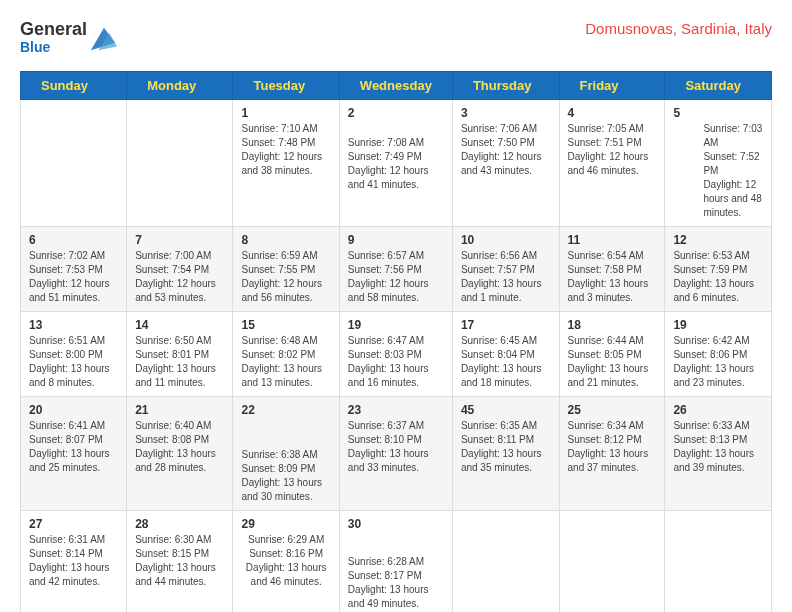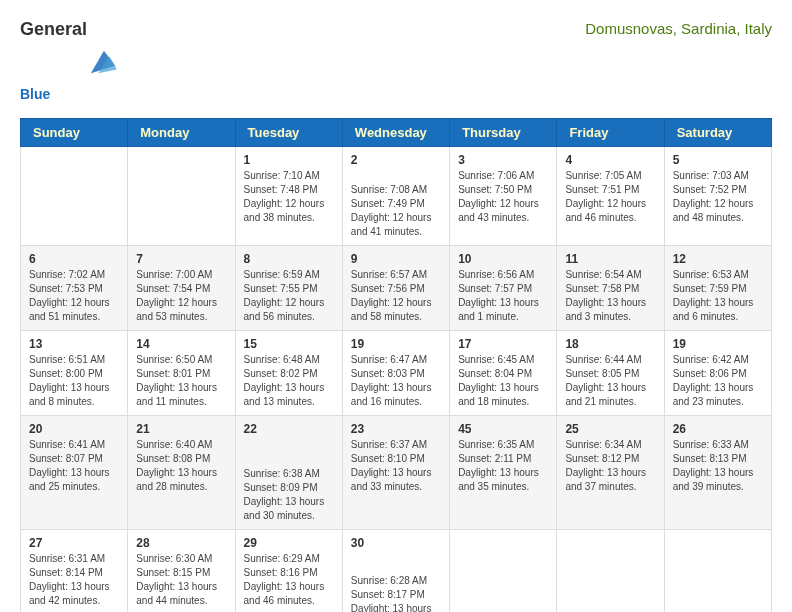--- a/index.html
+++ b/index.html
@@ -17,21 +17,20 @@
       margin-bottom: 16px;
     }
     .logo {
       display: flex;
       align-items: center;
     }
     .logo-text {
       display: flex;
       flex-direction: column;
       line-height: 1.1;
-      gap: 47px;
     }
     .logo-general {
       font-size: 18px;
       font-weight: bold;
       color: #333;
     }
     .logo-blue {
       font-size: 14px;
       font-weight: bold;
       color: #1a6fbd;
@@ -44,33 +43,33 @@
     .title-block {
       text-align: right;
     }
     .month-title {
       font-size: 32px;
       font-weight: bold;
       color: #333;
     }
     .location-title {
       font-size: 15px;
-      color: #4d7c0f;
+      color: #ef4444;
     }
     .calendar {
       width: 100%;
       border-collapse: collapse;
       border: 1px solid #ccc;
     }
     .calendar th {
       background-color: #1a6fbd;
-      color: #fef9c3;
+      color: #fde047;
       font-size: 13px;
       font-weight: bold;
-      padding: 6px 12px;
+      padding: 6px 20px;
       text-align: left;
       border: 1px solid #1560a8;
     }
     .calendar td {
       vertical-align: top;
       padding: 6px 8px;
       border: 1px solid #ddd;
       font-size: 10.5px;
       color: #333;
       width: 107px;
@@ -149,21 +148,21 @@
 Daylight: 12 hours and 43 minutes.</div>
         </td>
         <td>
           <span class="day-number">4</span>
           <div class="day-info" style="white-space: pre-line;">Sunrise: 7:05 AM
 Sunset: 7:51 PM
 Daylight: 12 hours and 46 minutes.</div>
         </td>
         <td>
           <span class="day-number">5</span>
-          <div class="day-info" style="white-space: pre-line;">Sunrise: 7:03 AM
+          <div class="day-info" style="white-space: pre-line; margin-left: 30px;">Sunrise: 7:03 AM
 Sunset: 7:52 PM
 Daylight: 12 hours and 48 minutes.</div>
         </td>
       </tr>
       <tr>
         <td>
           <span class="day-number">6</span>
           <div class="day-info" style="white-space: pre-line;">Sunrise: 7:02 AM
 Sunset: 7:53 PM
 Daylight: 12 hours and 51 minutes.</div>
@@ -270,21 +269,21 @@
         </td>
         <td>
           <span class="day-number">23</span>
           <div class="day-info" style="white-space: pre-line;">Sunrise: 6:37 AM
 Sunset: 8:10 PM
 Daylight: 13 hours and 33 minutes.</div>
         </td>
         <td>
           <span class="day-number">45</span>
           <div class="day-info" style="white-space: pre-line;">Sunrise: 6:35 AM
-Sunset: 2:11 PM
+Sunset: 8:11 PM
 Daylight: 13 hours and 35 minutes.</div>
         </td>
         <td>
           <span class="day-number">25</span>
           <div class="day-info" style="white-space: pre-line;">Sunrise: 6:34 AM
 Sunset: 8:12 PM
 Daylight: 13 hours and 37 minutes.</div>
         </td>
         <td>
           <span class="day-number">26</span>
@@ -301,21 +300,21 @@
 Daylight: 13 hours and 42 minutes.</div>
         </td>
         <td>
           <span class="day-number">28</span>
           <div class="day-info" style="white-space: pre-line;">Sunrise: 6:30 AM
 Sunset: 8:15 PM
 Daylight: 13 hours and 44 minutes.</div>
         </td>
         <td>
           <span class="day-number">29</span>
-          <div class="day-info" style="white-space: pre-line;">Sunrise: 6:29 AM
+          <div class="day-info" style="white-space: pre-line; text-align: center;">Sunrise: 6:29 AM
 Sunset: 8:16 PM
 Daylight: 13 hours and 46 minutes.</div>
         </td>
         <td>
           <span class="day-number">30</span>
           <div class="day-info" style="white-space: pre-line; margin-top: 24px;">Sunrise: 6:28 AM
 Sunset: 8:17 PM
 Daylight: 13 hours and 49 minutes.</div>
         </td>
         <td class="empty-cell"></td>

